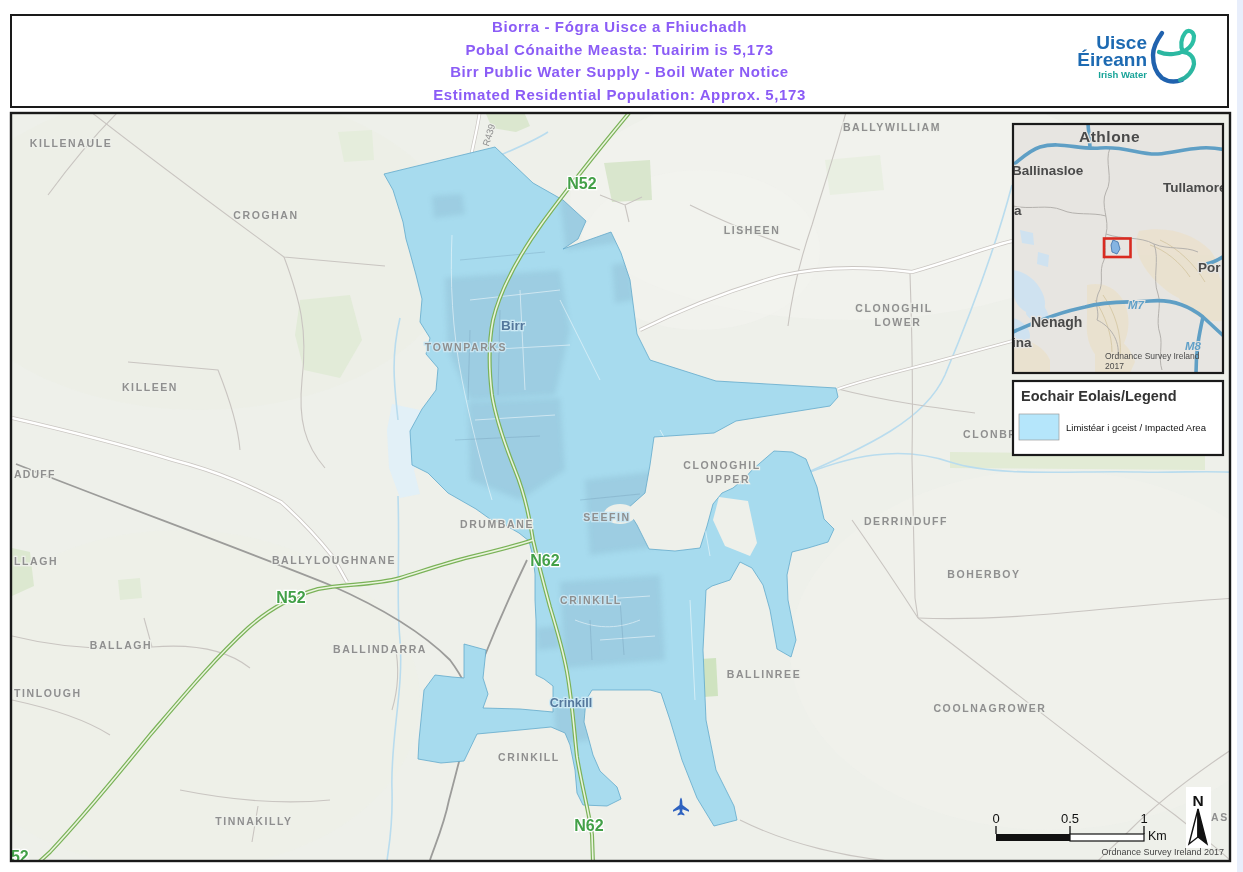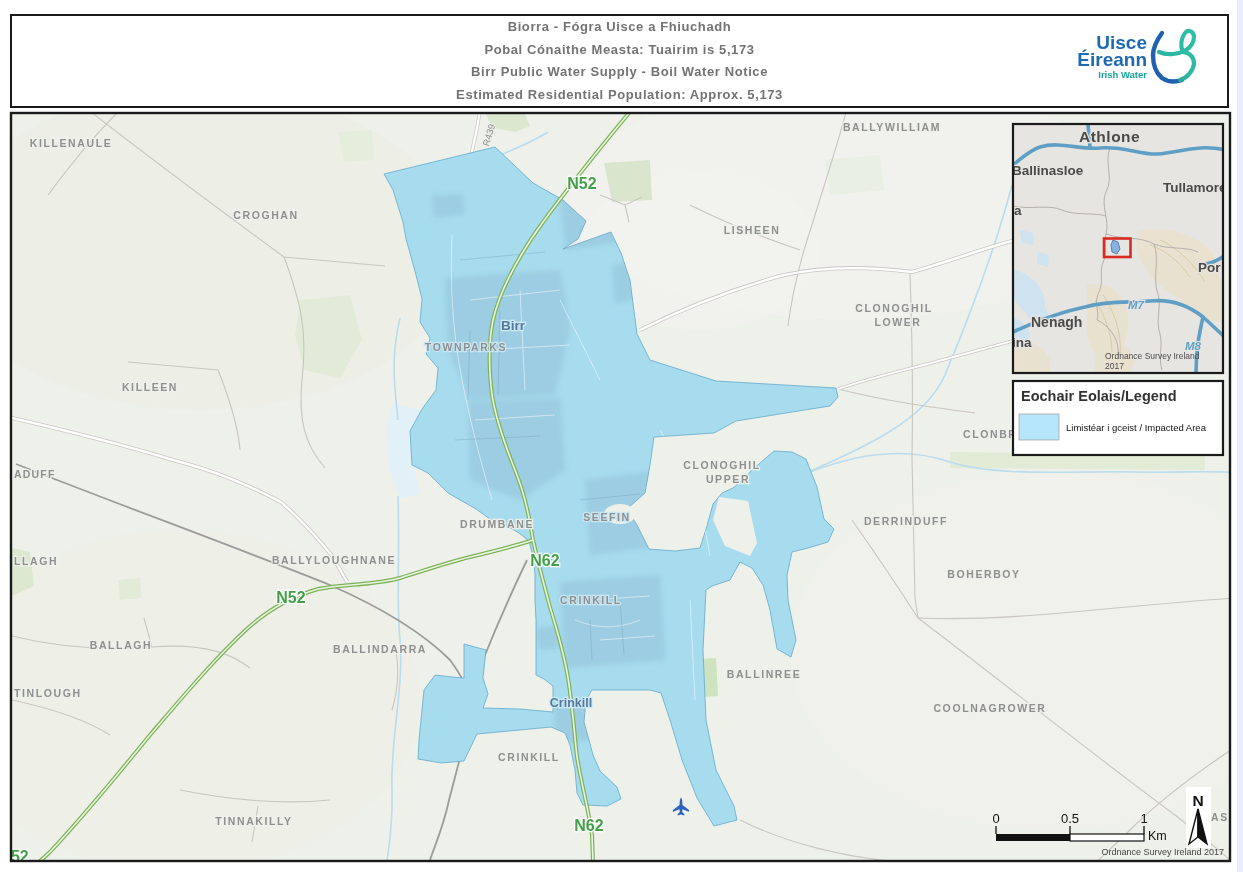--- a/index.html
+++ b/index.html
@@ -1,18 +1,18 @@
 <!DOCTYPE html>
 <html><head>
 <meta charset="utf-8">
 <style>
   html,body{margin:0;padding:0;background:#ffffff;}
   body{width:1243px;height:872px;position:relative;overflow:hidden;font-family:"Liberation Sans",sans-serif;}
   #hdr{position:absolute;left:10px;top:14px;width:1215px;height:90px;border:2px solid #1a1a1a;background:#ffffff;}
-  #hdrtext{position:absolute;left:0;top:0px;width:100%;text-align:center;font-weight:bold;font-size:13px;line-height:22.5px;color:#737373;letter-spacing:0.6px;}
+  #hdrtext{position:absolute;left:0;top:0px;width:100%;text-align:center;font-weight:bold;font-size:15px;line-height:22.5px;color:#8b5cf6;letter-spacing:0.6px;}
   #scrollstrip{position:absolute;right:0;top:0;width:6px;height:872px;background:#e8eefb;}
 </style>
 </head>
 <body>
 
 <div id="scrollstrip"></div>
 
 <div id="hdr">
 
   <div id="hdrtext">Biorra - Fógra Uisce a Fhiuchadh<br>Pobal Cónaithe Measta: Tuairim is 5,173<br>Birr Public Water Supply - Boil Water Notice<br>Estimated Residential Population: Approx. 5,173</div>

